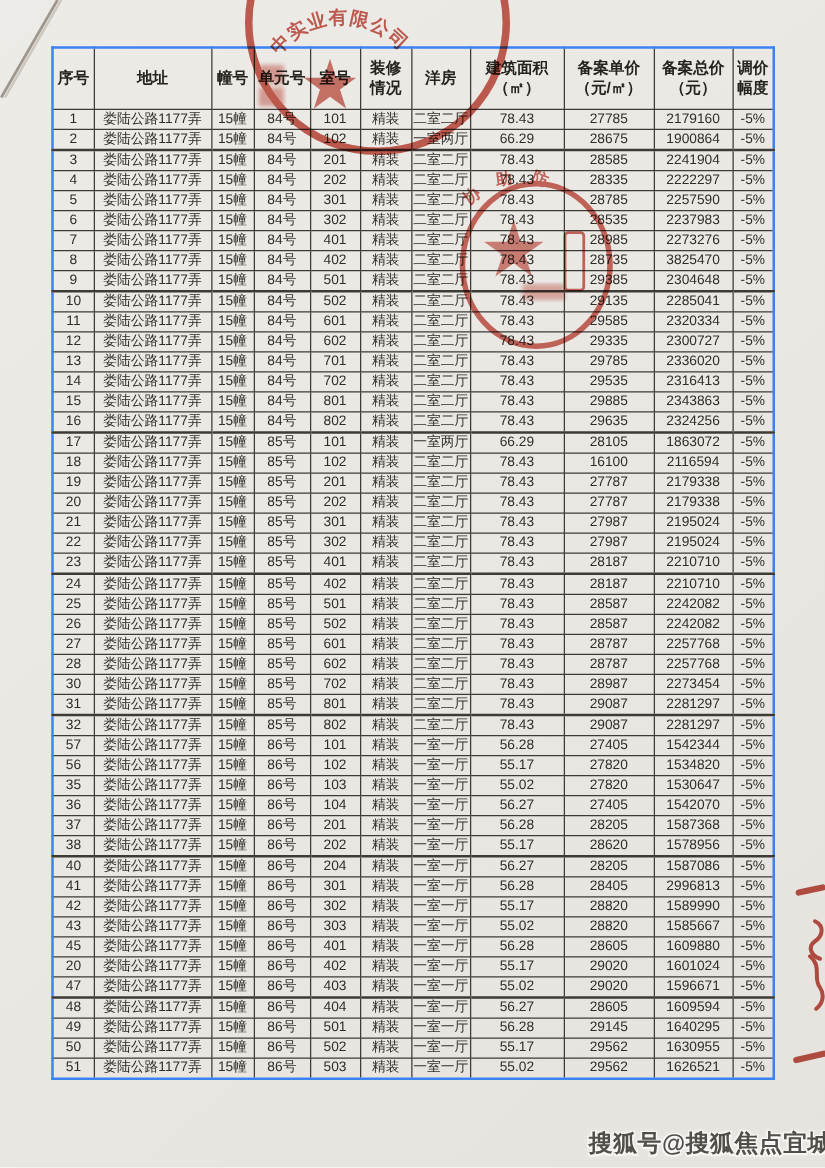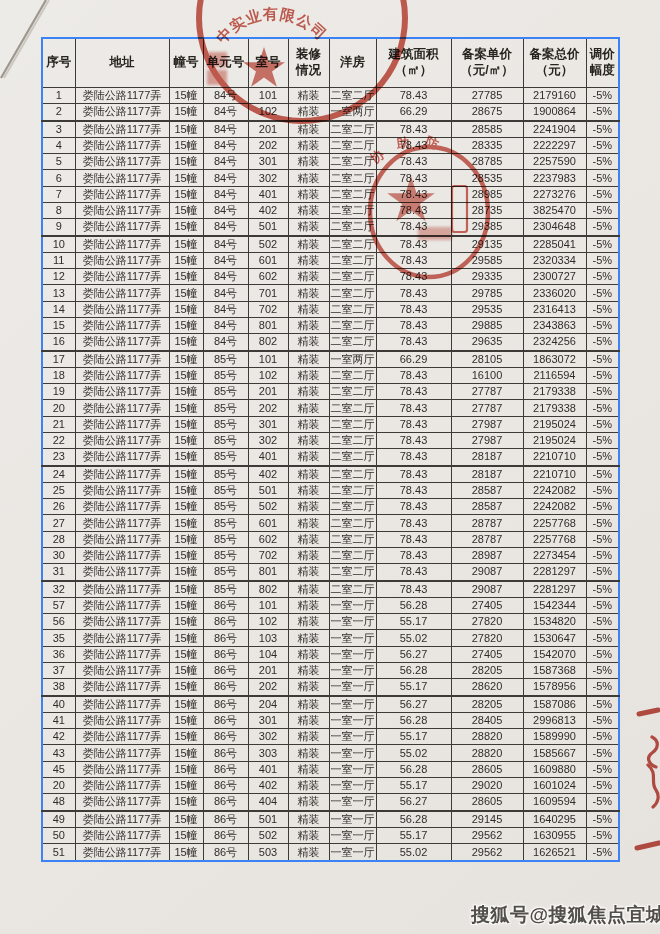--- a/index.html
+++ b/index.html
@@ -635,20 +635,33 @@
           <td>86号</td>
           <td>402</td>
           <td>精装</td>
           <td>一室一厅</td>
           <td>55.17</td>
           <td>29020</td>
           <td>1601024</td>
           <td>-5%</td>
         </tr>
         <tr>
+          <td>47</td>
+          <td>娄陆公路1177弄</td>
+          <td>15幢</td>
+          <td>86号</td>
+          <td>403</td>
+          <td>精装</td>
+          <td>一室一厅</td>
+          <td>55.02</td>
+          <td>29020</td>
+          <td>1596671</td>
+          <td>-5%</td>
+        </tr>
+        <tr>
           <td>48</td>
           <td>娄陆公路1177弄</td>
           <td>15幢</td>
           <td>86号</td>
           <td>404</td>
           <td>精装</td>
           <td>一室一厅</td>
           <td>56.27</td>
           <td>28605</td>
           <td>1609594</td>

